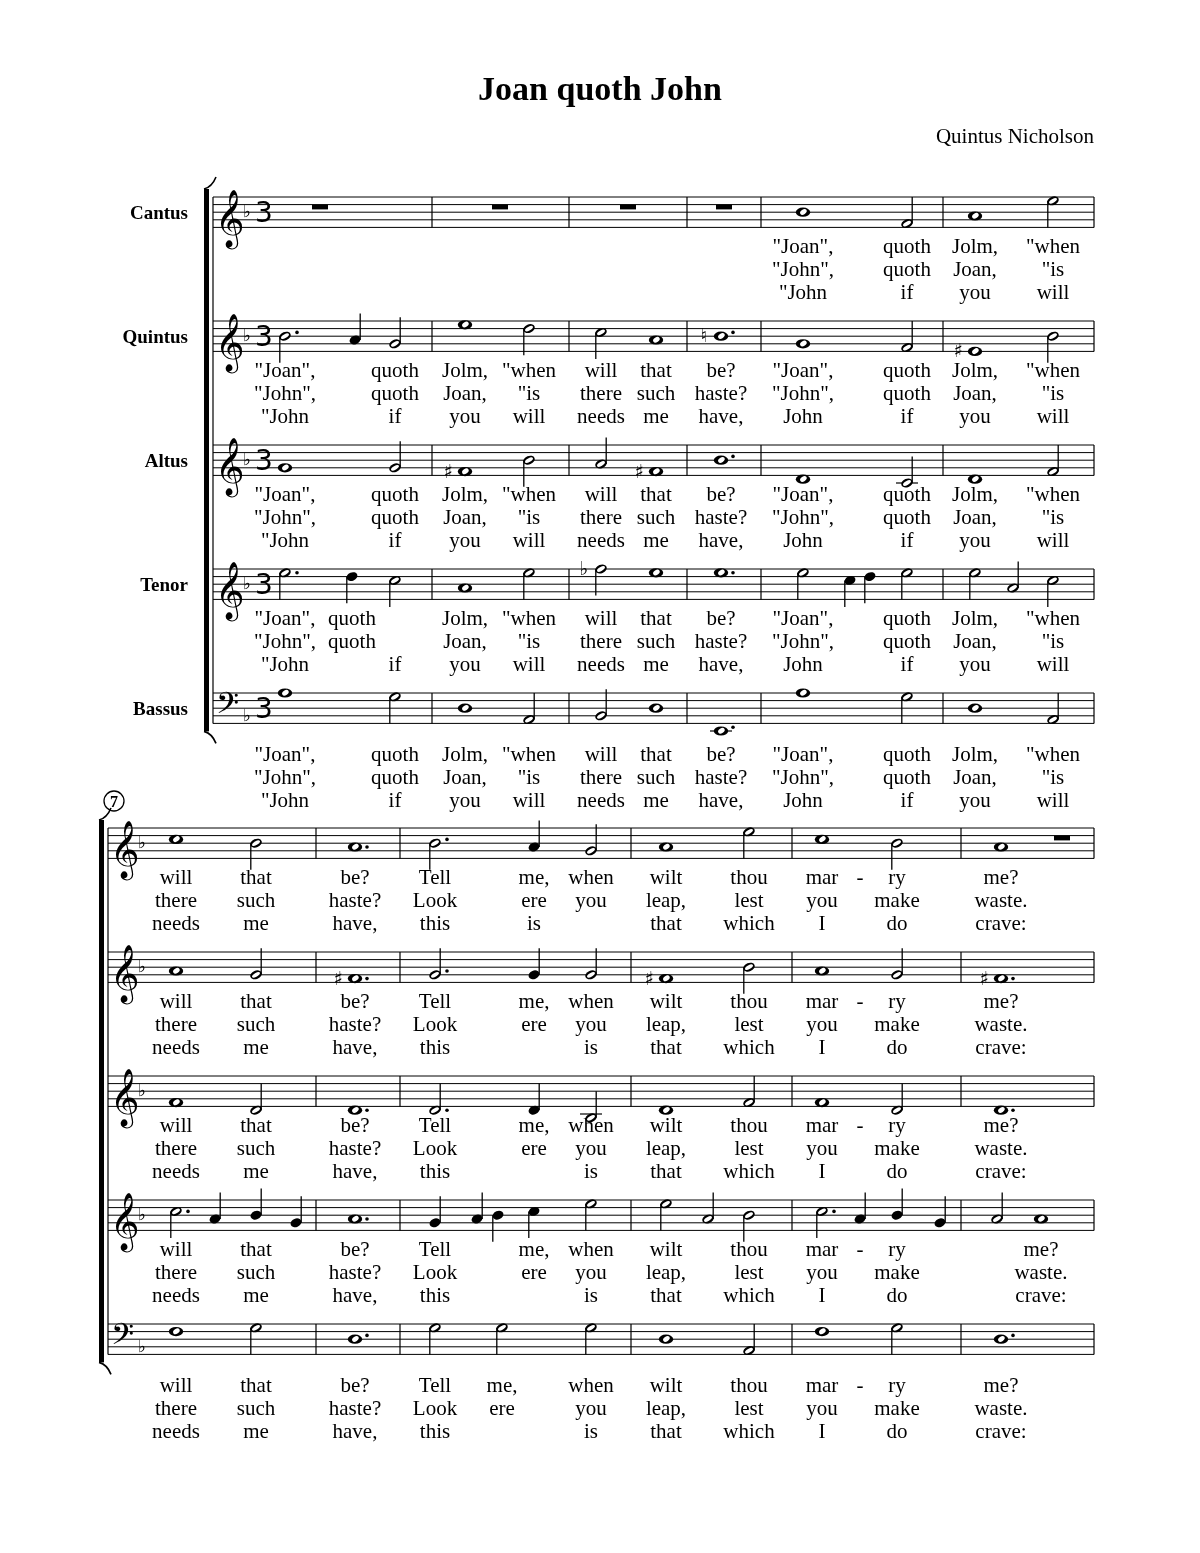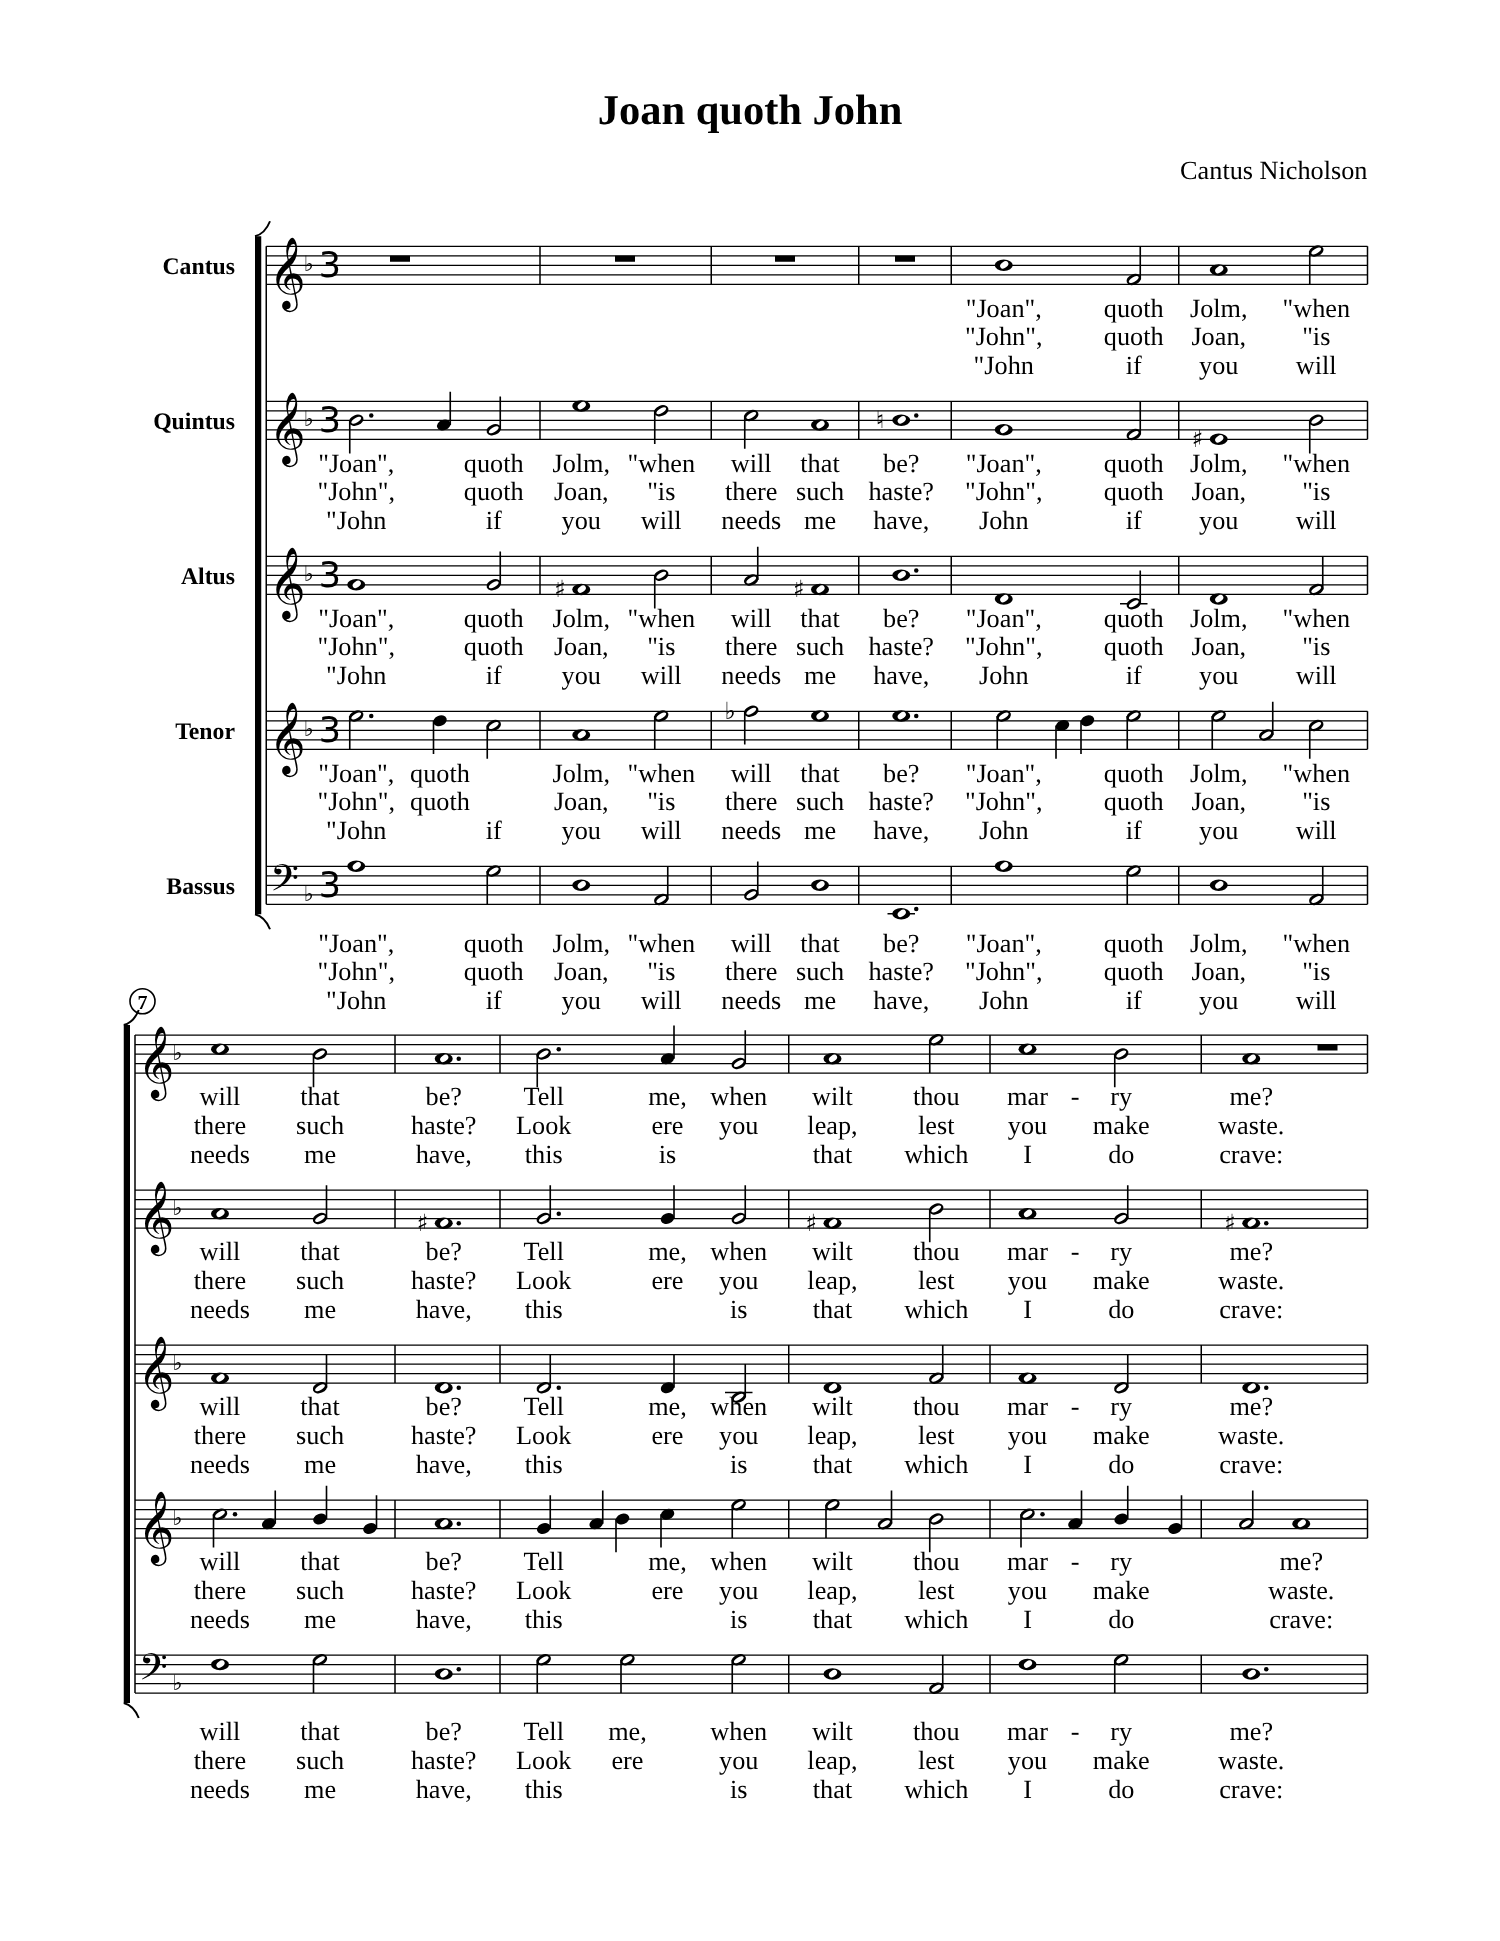--- a/index.html
+++ b/index.html
@@ -10,21 +10,21 @@
   .composer { position: absolute; top: 124px; right: 106px; font-size: 21px; }
   svg#score { position: absolute; left: 0; top: 0; }
   .lyric { font-family: "Liberation Serif", "DejaVu Serif", serif; font-size: 21px; }
   .partname { font-family: "Liberation Serif", "DejaVu Serif", serif; font-size: 19px; font-weight: bold; }
   .mnum { font-family: "Liberation Serif", serif; font-size: 16px; font-weight: bold; }
 </style>
 </head>
 <body>
 
 <div class="title">Joan quoth John</div>
-<div class="composer">Cantus Nicholson</div>
+<div class="composer">Quintus Nicholson</div>
 
 <svg id="score" width="1200" height="1553" viewBox="0 0 1200 1553" xmlns="http://www.w3.org/2000/svg">
     <rect x="204" y="189" width="5" height="542.4" fill="#000000"></rect>
     <line x1="213" x2="213" y1="197" y2="723.4" stroke="#000000" stroke-width="1.2"></line>
     <path d="M204 189 q 8 -2 12 -12" stroke="#000000" fill="none" stroke-width="1.6"></path>
     <path d="M204 731.4 q 8 2 12 12" stroke="#000000" fill="none" stroke-width="1.6"></path>
     <g>
       <line x1="213" x2="1094" y1="197" y2="197" stroke="#000000" stroke-width="1"></line>
       <line x1="213" x2="1094" y1="204.6" y2="204.6" stroke="#000000" stroke-width="1"></line>
       <line x1="213" x2="1094" y1="212.2" y2="212.2" stroke="#000000" stroke-width="1"></line>

